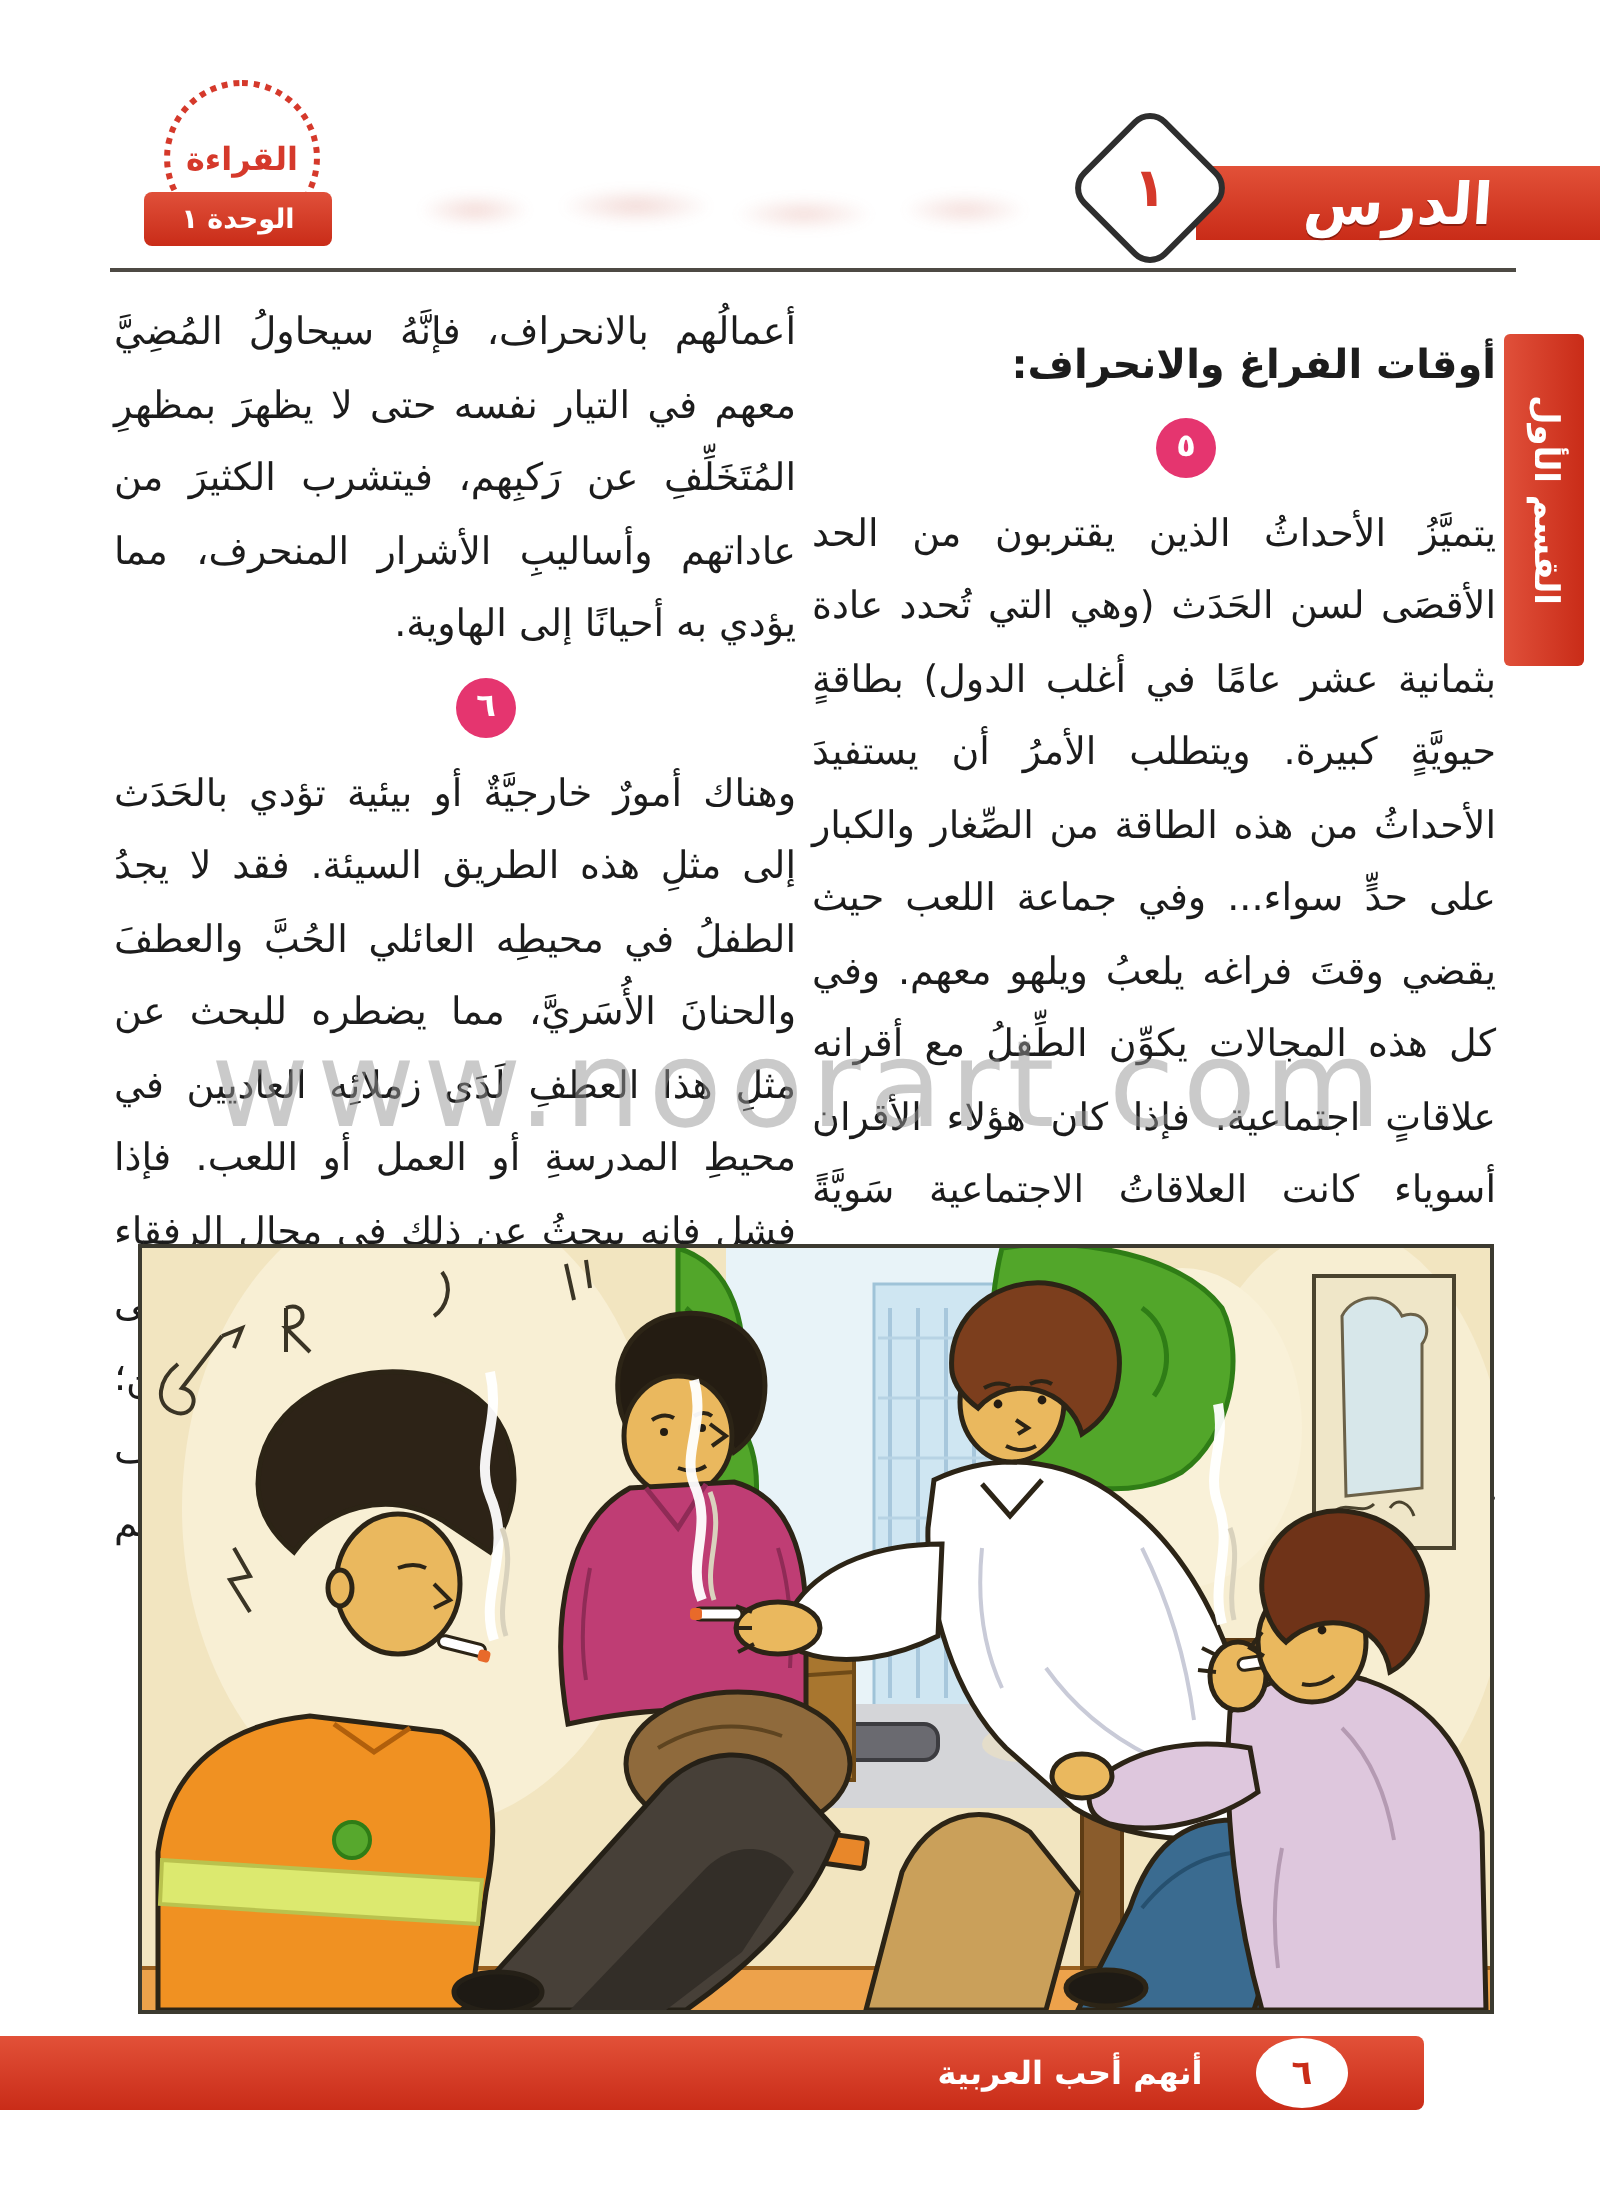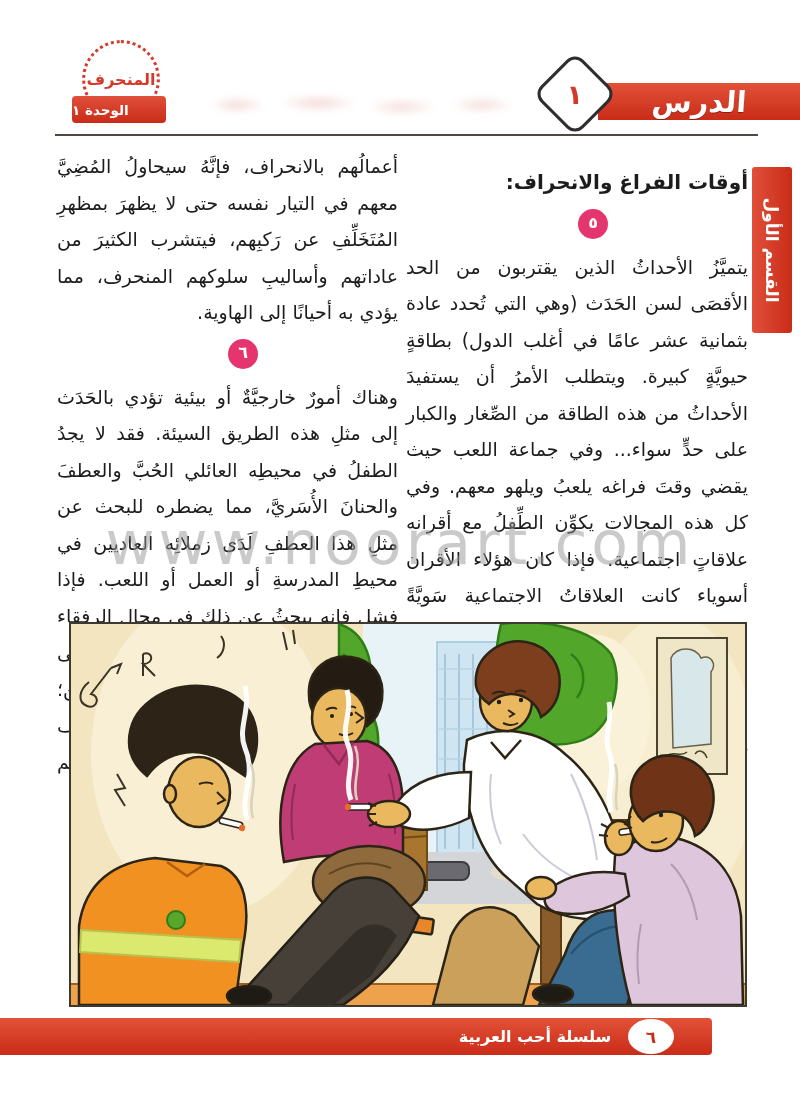--- a/index.html
+++ b/index.html
@@ -37,21 +37,21 @@
   }
   .reading-badge{
     position:absolute;top:40px;left:82px;width:72px;height:72px;
     border:3px dotted #d5392b;border-radius:50%;background:#fff;
     display:flex;align-items:center;justify-content:center;z-index:2;
   }
   .reading-badge span{color:#d5392b;font-size:16px;font-weight:bold;}
   .unit-badge{
     position:absolute;top:96px;left:72px;width:94px;height:27px;
     background:linear-gradient(#e0503a,#c92c18);border-radius:4px;z-index:3;
-    display:flex;align-items:center;
+    display:flex;align-items:center;justify-content:center;
     color:#fff;font-size:13.5px;font-weight:bold;
   }
   .header-rule{
     position:absolute;top:134px;left:55px;width:703px;height:2px;background:#4d4a44;
   }
   
   .section-tab{
     position:absolute;top:167px;left:752px;width:40px;height:166px;
     background:linear-gradient(90deg,#e0503a,#c92c18);border-radius:3px;
     display:flex;align-items:center;justify-content:center;
@@ -112,39 +112,39 @@
 <div class="page">
 
   <div class="ghost-smudge"></div>
   <div class="lesson-bar">
     <span class="lesson-word">الدرس</span>
   </div>
   <div class="lesson-diamond">
     <span>١</span>
   </div>
   <div class="reading-badge">
-    <span>المنحرف</span>
+    <span>القراءة</span>
   </div>
   <div class="unit-badge">
     <span>الوحدة ١</span>
   </div>
   <div class="header-rule"></div>
 
   <div class="section-tab">
     <span>القسم الأول</span>
   </div>
 
   <div class="col col-right">
     <h2 class="section-heading">أوقات الفراغ والانحراف:</h2>
     <div class="num-circle">٥</div>
     <p>يتميَّزُ الأحداثُ الذين يقتربون من الحد الأقصَى لسن الحَدَث (وهي التي تُحدد عادة بثمانية عشر عامًا في أغلب الدول) بطاقةٍ حيويَّةٍ كبيرة. ويتطلب الأمرُ أن يستفيدَ الأحداثُ من هذه الطاقة من الصِّغار والكبار على حدٍّ سواء... وفي جماعة اللعب حيث يقضي وقتَ فراغه يلعبُ ويلهو معهم. وفي كل هذه المجالات يكوِّن الطِّفلُ مع أقرانه علاقاتٍ اجتماعية. فإذا كان هؤلاء الأقران أسوياء كانت العلاقاتُ الاجتماعية سَويَّةً حسنة، والعكس صحيح. فالطفل – وخصوصًا الذي يكون على أبواب المراهقة – يحاول دائمًا أن يكونَ مِثلَ أقرانه، أي أنَّه لا يريدُ أن يظهرَ بمظهرِ الأقَلِّ منهم، لذا يحاول جاهدًا أن تكونَ تصرُّفاتُه مشابهةً لتصرفاتِ زملائه. فإذا اتَّسَمَت</p>
   </div>
 
   <div class="col col-left">
-    <p>أعمالُهم بالانحراف، فإنَّهُ سيحاولُ المُضِيَّ معهم في التيار نفسه حتى لا يظهرَ بمظهرِ المُتَخَلِّفِ عن رَكبِهم، فيتشرب الكثيرَ من عاداتهم وأساليبِ سلوكهم المنحرف، مما يؤدي به أحيانًا إلى الهاوية.</p>
+    <p>أعمالُهم بالانحراف، فإنَّهُ سيحاولُ المُضِيَّ معهم في التيار نفسه حتى لا يظهرَ بمظهرِ المُتَخَلِّفِ عن رَكبِهم، فيتشرب الكثيرَ من عاداتهم وأساليبِ الأشرار المنحرف، مما يؤدي به أحيانًا إلى الهاوية.</p>
     <div class="num-circle">٦</div>
     <p>وهناك أمورٌ خارجيَّةٌ أو بيئية تؤدي بالحَدَث إلى مثلِ هذه الطريق السيئة. فقد لا يجدُ الطفلُ في محيطِه العائلي الحُبَّ والعطفَ والحنانَ الأُسَريَّ، مما يضطره للبحث عن مثلِ هذا العطفِ لَدَى زملائِه العاديين في محيطِ المدرسةِ أو العمل أو اللعب. فإذا فشل فإنه يبحثُ عن ذلك في مجال الرفقاء الأشرار، وهنا قد يجد ضالَّتَهُ المنشودة، أعنى أنه يجد العطفَ لَدَى هؤلاء الرُّفقاء السيئين؛ إذ أنهم سوف يتخذون من هذا العطف قنطرةً يسيرون عليها لِتحقيق مآرِبِهم وغاياتِهم.</p>
   </div>
 
   <div class="watermark">www.noorart.com</div>
 
   <div class="illustration-frame">
     <svg viewBox="0 0 674 381" preserveAspectRatio="none">
 
       <rect x="0" y="0" width="674" height="381" fill="#f2e5c0"></rect>
@@ -285,16 +285,16 @@
         <circle cx="590" cy="191" r="2.2" fill="#241c12" stroke="none"></circle>
         <path d="M560,172 C558,146 580,128 605,132 C630,136 646,156 642,182 C640,198 632,208 624,212 C620,186 590,180 572,197 C564,190 561,180 560,172 Z" fill="#6f3318"></path>
         <path d="M596,214 q-8,6 -16,4" fill="none" stroke-width="2"></path>
       </g>
       <path d="M540,188 C534,166 546,150 538,128 C532,112 542,98 538,78" stroke="#ffffff" stroke-width="5" fill="none" opacity="0.95"></path>
       <path d="M546,186 C542,170 550,156 544,140" stroke="#d9d2bd" stroke-width="2.5" fill="none"></path>
     </svg>
   </div>
 
   <div class="footer-bar"></div>
-  <div class="footer-series">سلسلة أحب العربية</div>
+  <div class="footer-series">أنهم أحب العربية</div>
   <div class="footer-page">٦</div>
 
 </div>
 
 </body></html>

